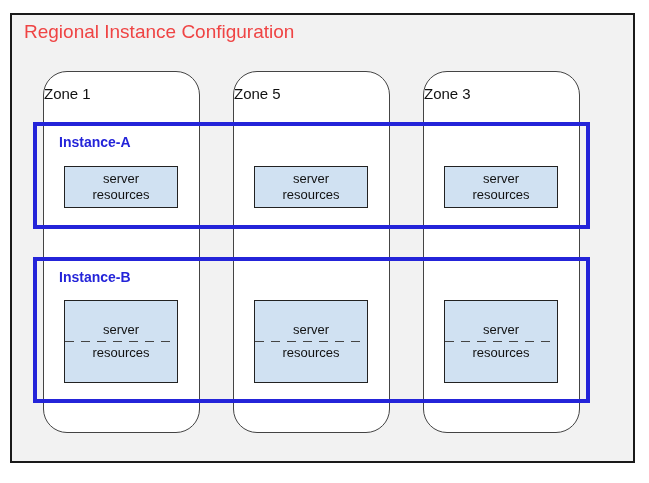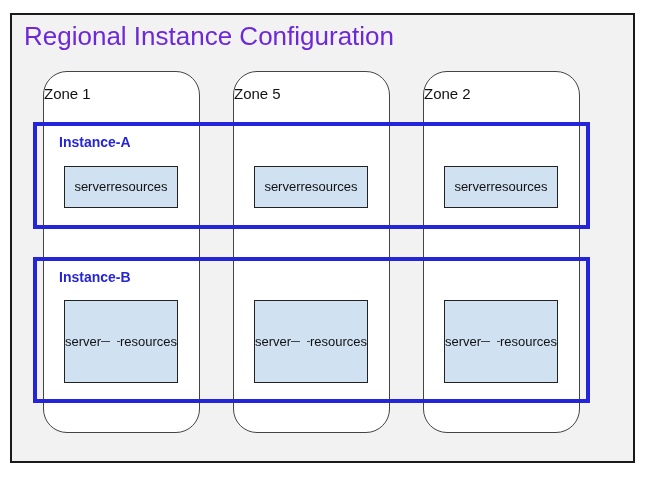--- a/index.html
+++ b/index.html
@@ -23,22 +23,22 @@
     height: 450px;
     box-sizing: border-box;
     background: var(--region-fill, #f2f2f2);
     border: 2px solid var(--region-border, #1a1a1a);
     z-index: 0;
   }
   .diagram-title {
     position: absolute;
     left: 24px;
     top: 21px;
-    font-size: 26px;
-    color: #6d28d9;
+    font-size: 19px;
+    color: #ef4444;
     white-space: nowrap;
     z-index: 1;
   }
   .zone {
     position: absolute;
     top: 71px;
     width: 157px;
     height: 362px;
     box-sizing: border-box;
     background: var(--zone-fill, #ffffff);
@@ -75,20 +75,21 @@
     color: var(--instance-accent, #2424d9);
     white-space: nowrap;
   }
   .srv {
     position: absolute;
     width: 114px;
     box-sizing: border-box;
     background: var(--resource-fill, #d0e1f2);
     border: 1px solid var(--resource-border, #222222);
     display: flex;
+    flex-direction: column;
     align-items: center;
     justify-content: center;
     font-size: 13px;
     line-height: 16px;
     color: #111111;
     text-align: center;
     z-index: 2;
   }
   .srv-a { top: 166px; height: 42px; }
   .srv-b { top: 300px; height: 83px; }
@@ -113,21 +114,21 @@
 
   <div class="diagram-title">Regional Instance Configuration</div>
 
   <div class="zone zone-1">
     <div class="zone-label">Zone 1</div>
   </div>
   <div class="zone zone-2">
     <div class="zone-label">Zone 5</div>
   </div>
   <div class="zone zone-3">
-    <div class="zone-label">Zone 2</div>
+    <div class="zone-label">Zone 3</div>
   </div>
 
   <div class="srv srv-a col-1">
     <span>server</span>
     <span>resources</span>
   </div>
   <div class="srv srv-a col-2">
     <span>server</span>
     <span>resources</span>
   </div>

